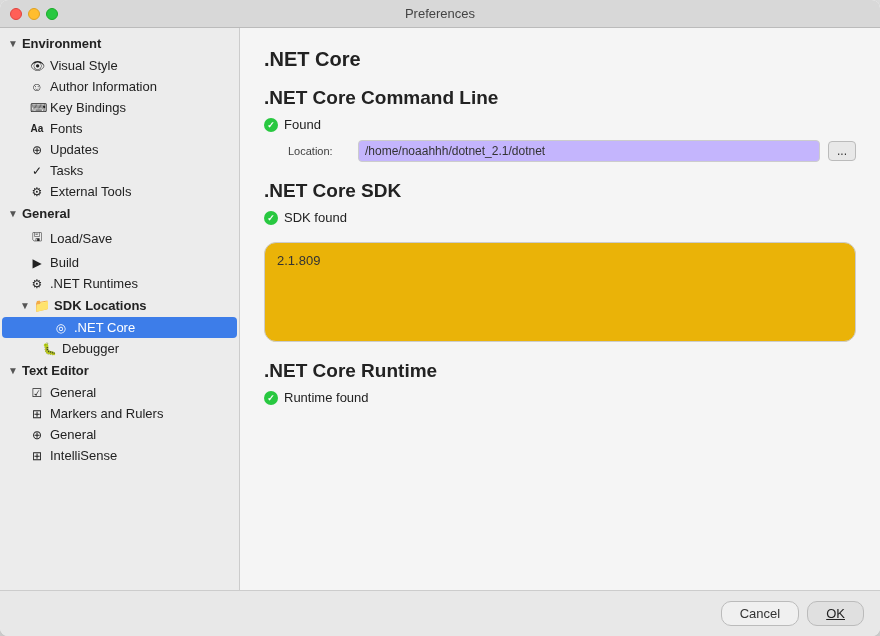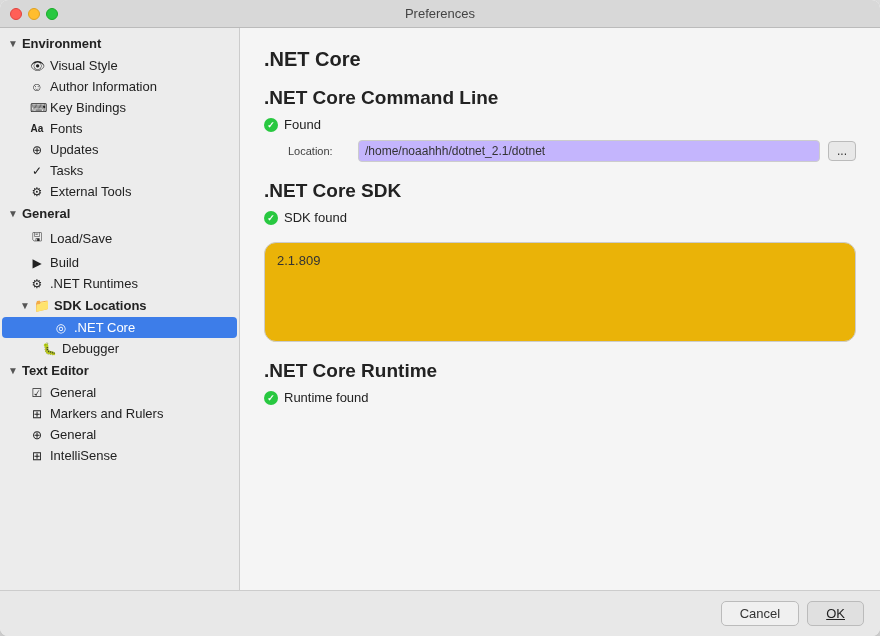--- a/index.html
+++ b/index.html
@@ -206,21 +206,21 @@
     .footer {
       background: #e8e8e8;
       border-top: 1px solid #ccc;
       padding: 10px 16px;
       display: flex;
       justify-content: flex-end;
       gap: 8px;
     }
     .footer-btn {
       padding: 4px 18px;
-      border-radius: 5px;
+      border-radius: 10px;
       font-size: 13px;
       cursor: pointer;
       border: 1px solid #bbb;
     }
     .footer-btn.cancel {
       background: #f0f0f0;
       color: #333;
     }
     .footer-btn.ok {
       background: #e0e0e0;

